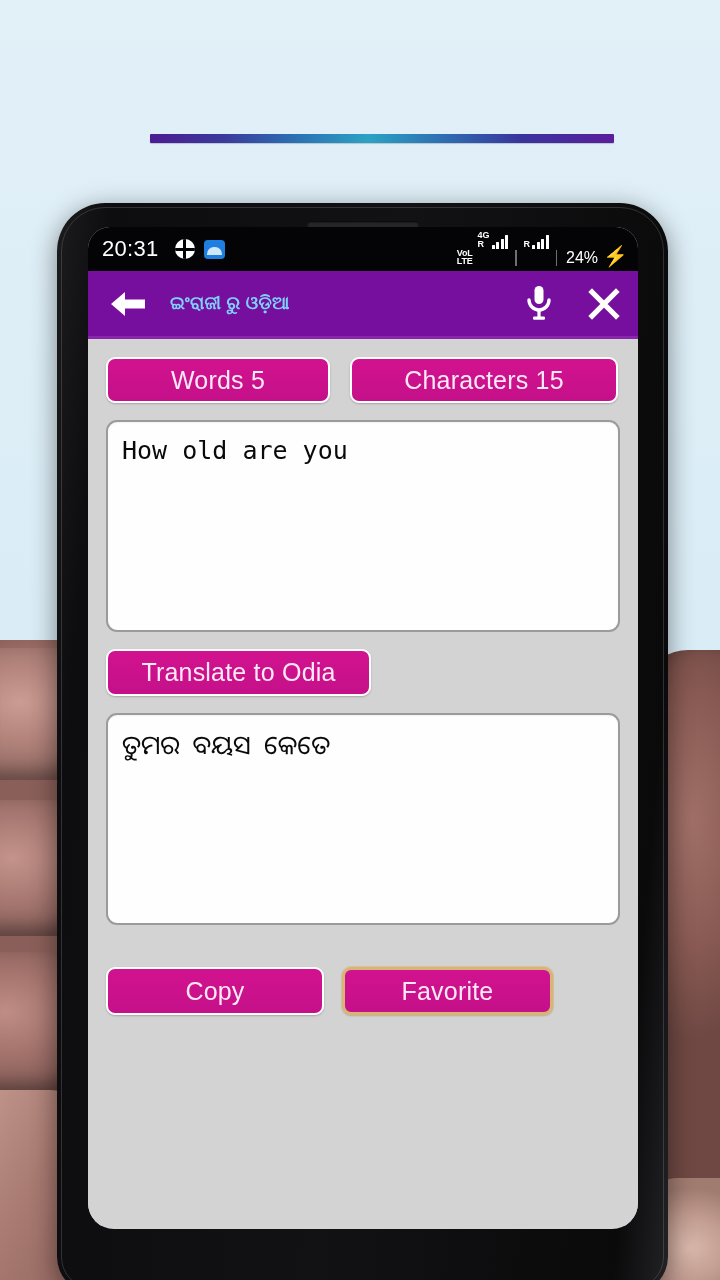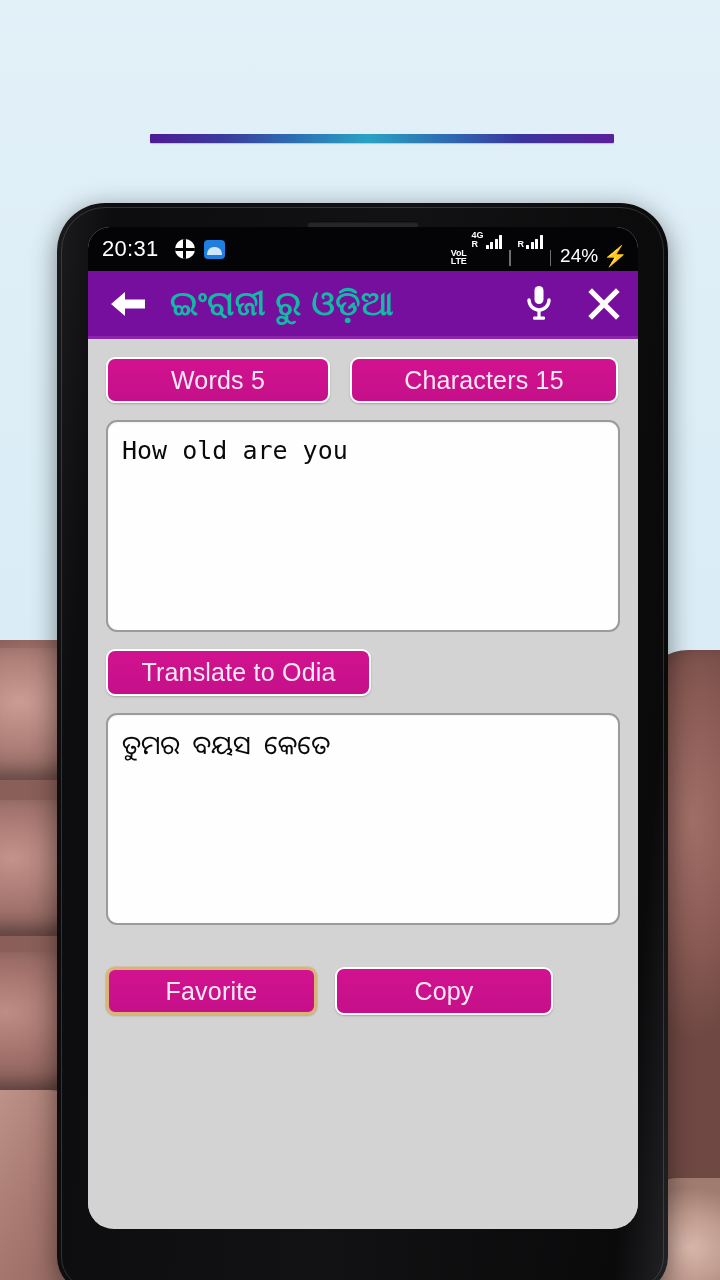--- a/index.html
+++ b/index.html
@@ -231,37 +231,37 @@
     display: flex; flex-direction: column; align-items: flex-start;
     line-height: 9px; font-size: 9px; font-weight: bold;
   }
   .sig-bars { display: flex; align-items: flex-end; gap: 1.5px; height: 15px; }
   .sig-bars i { width: 3px; background: #fff; display: block; border-radius: 0.5px; }
   .sig-bars i:nth-child(1) { height: 4px; }
   .sig-bars i:nth-child(2) { height: 7px; }
   .sig-bars i:nth-child(3) { height: 10px; }
   .sig-bars i:nth-child(4) { height: 14px; }
   .sig-sep { width: 1.5px; height: 16px; background: #6e6e75; margin: 0 2px 1px; }
-  #status-batt { font-size: 19px; font-weight: 500; margin-left: 2px; }
+  #status-batt { font-size: 16px; font-weight: 500; margin-left: 2px; }
   #status-bolt { color: #2fd46a; font-size: 20px; line-height: 20px; margin-bottom: 1px; }
 
   
   #appbar {
     height: 68px;
     background: #770f9e;
     display: flex;
     align-items: center;
     padding: 0 18px 0 20px;
     border-bottom: 3px solid #8a26ad;
   }
   #back-icon { width: 40px; height: 32px; flex: none; }
   #appbar-title {
-    color: #14b8a6;
+    color: #7dd3fc;
     font-family: "Liberation Sans", sans-serif;
-    font-size: 34px;
+    font-size: 18px;
     font-weight: bold;
     margin-left: 22px;
     white-space: nowrap;
     letter-spacing: 0.3px;
   }
   #appbar-actions { margin-left: auto; display: flex; align-items: center; gap: 36px; }
   #mic-icon { width: 26px; height: 38px; }
   #close-icon { width: 32px; height: 32px; }
 
   
@@ -421,21 +421,21 @@
 
         <div class="text-area" id="input-box">How old are you</div>
 
         <div id="translate-row">
           <div class="pink-btn" id="btn-translate">Translate to Odia</div>
         </div>
 
         <div class="text-area" id="output-box">ତୁମର ବୟସ କେତେ</div>
 
         <div id="action-row">
+          <div class="pink-btn" id="btn-copy">Copy</div>
           <div class="pink-btn" id="btn-favorite">Favorite</div>
-          <div class="pink-btn" id="btn-copy">Copy</div>
         </div>
 
       </div>
     </div>
   </div>
 
 </div>
 
 </body></html>

